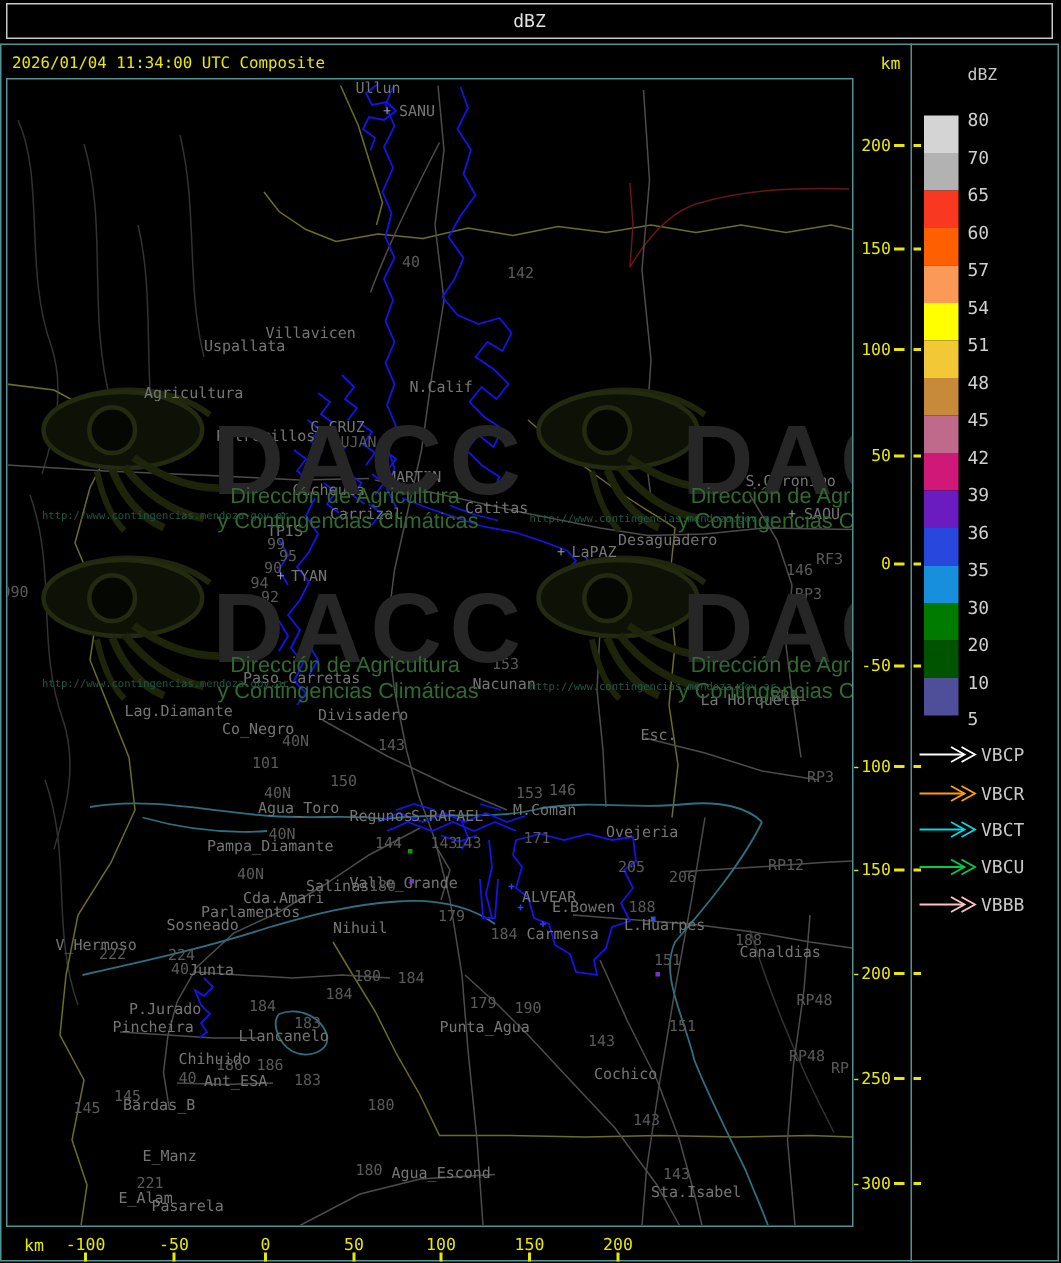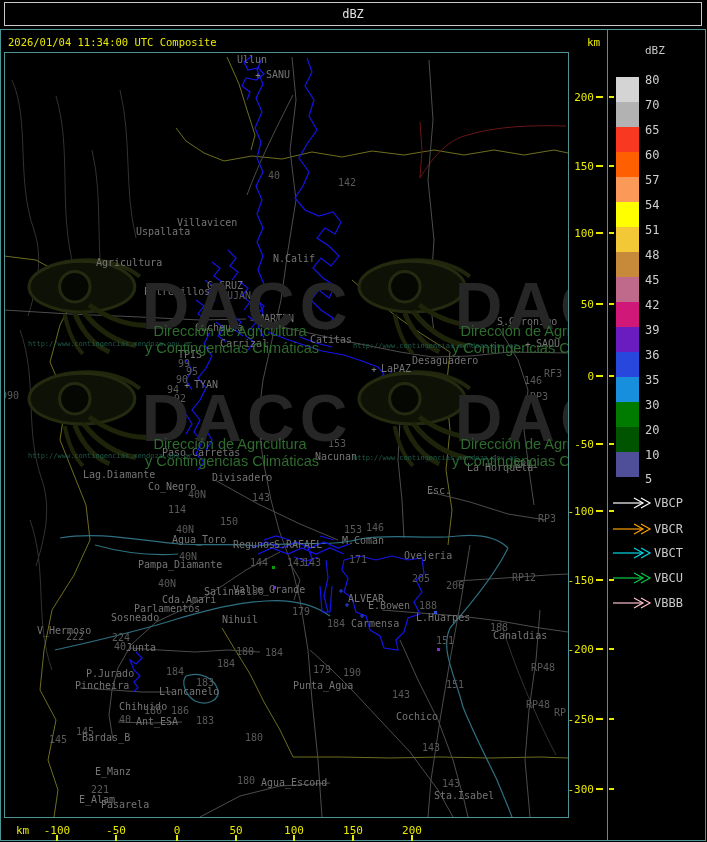--- a/index.html
+++ b/index.html
@@ -179,21 +179,21 @@
     <div class="ml" style="left: 422px; top: 438px;">Esc.</div>
     <div class="ml dim" style="left: 533px; top: 466px;">RP3</div>
     <div class="ml" style="left: 157px; top: 400px;">Paso_Carretas</div>
     <div class="ml dim" style="left: 323px; top: 391px;">153</div>
     <div class="ml" style="left: 310px; top: 404px;">Nacunan</div>
     <div class="ml" style="left: 78px; top: 422px;">Lag.Diamante</div>
     <div class="ml" style="left: 207px; top: 425px;">Divisadero</div>
     <div class="ml" style="left: 143px; top: 434px;">Co_Negro</div>
     <div class="ml dim" style="left: 183px; top: 442px;">40N</div>
     <div class="ml dim" style="left: 247px; top: 445px;">143</div>
-    <div class="ml dim" style="left: 163px; top: 457px;">114</div>
+    <div class="ml dim" style="left: 163px; top: 457px;">101</div>
     <div class="ml dim" style="left: 215px; top: 469px;">150</div>
     <div class="ml dim" style="left: 171px; top: 477px;">40N</div>
     <div class="ml" style="left: 167px; top: 487px;">Agua_Toro</div>
     <div class="ml" style="left: 228px; top: 492px;">Regunos</div>
     <div class="ml" style="left: 269px; top: 492px;">S.RAFAEL</div>
     <div class="ml" style="left: 337px; top: 488px;">M.Coman</div>
     <div class="ml dim" style="left: 339px; top: 477px;">153</div>
     <div class="ml dim" style="left: 361px; top: 475px;">146</div>
     <div class="ml dim" style="left: 344px; top: 507px;">171</div>
     <div class="ml dim" style="left: 174px; top: 504px;">40N</div>

